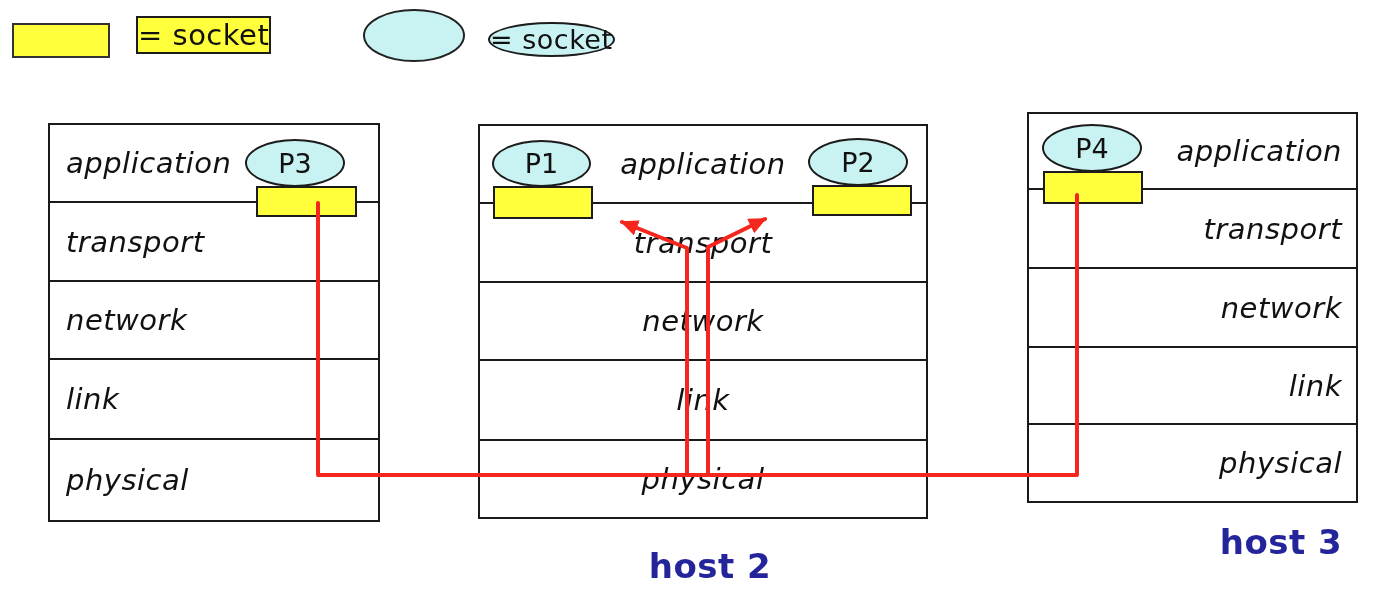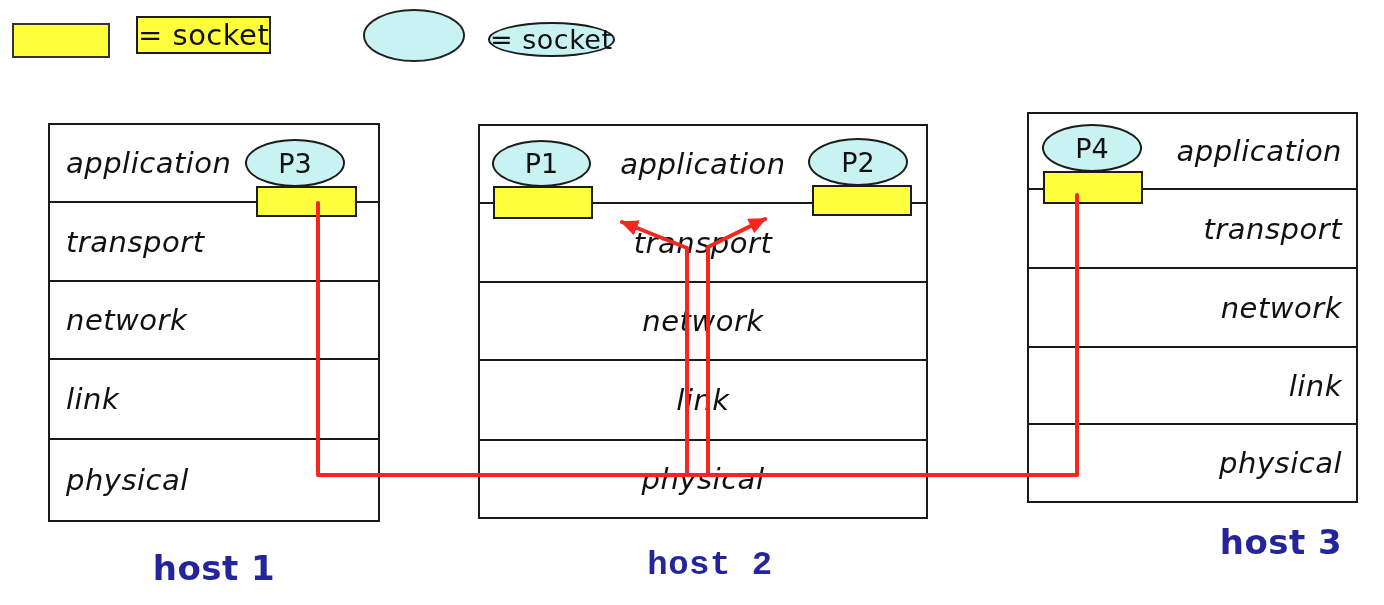--- a/index.html
+++ b/index.html
@@ -56,21 +56,21 @@
 
   
   .connections{position:absolute;left:0;top:0;width:1384px;height:605px;z-index:5;pointer-events:none;}
   .conn{fill:none;stroke:var(--connection);stroke-width:4;stroke-linejoin:round;stroke-linecap:round;}
   .arrowhead{fill:var(--connection);}
 
   
   .host-label{position:absolute;width:220px;text-align:center;font-size:34px;font-weight:bold;
     color:var(--host-label);letter-spacing:.5px;}
   .host-label.h1{left:104px;top:548px;}
-  .host-label.h2{left:600px;top:546px;font-family:Liberation Mono, monospace;}
+  .host-label.h2{left:600px;top:546px;}
   .host-label.h3{left:1171px;top:522px;}
 </style>
 </head>
 <body>
 
 <div class="diagram">
 
   <div class="legend-swatch-rect"></div>
   <div class="legend-label socket">= socket</div>
   <div class="legend-swatch-ellipse"></div>
@@ -144,17 +144,16 @@
     <defs>
       <marker id="arrow" markerWidth="6" markerHeight="5" refX="4" refY="2" orient="auto">
         <path class="arrowhead" d="M0,0 L4.5,2 L0,4 Z"></path>
       </marker>
     </defs>
     <path class="conn" d="M318,203 L318,475 L1077,475 L1077,195"></path>
     <path class="conn" d="M687,475 L687,248 L622,222" marker-end="url(#arrow)"></path>
     <path class="conn" d="M708,475 L708,247 L765,219" marker-end="url(#arrow)"></path>
   </svg>
 
-  <div class="host-label h1">host 1</div>
   <div class="host-label h2">host 2</div>
   <div class="host-label h3">host 3</div>
 
 </div>
 
 </body></html>

